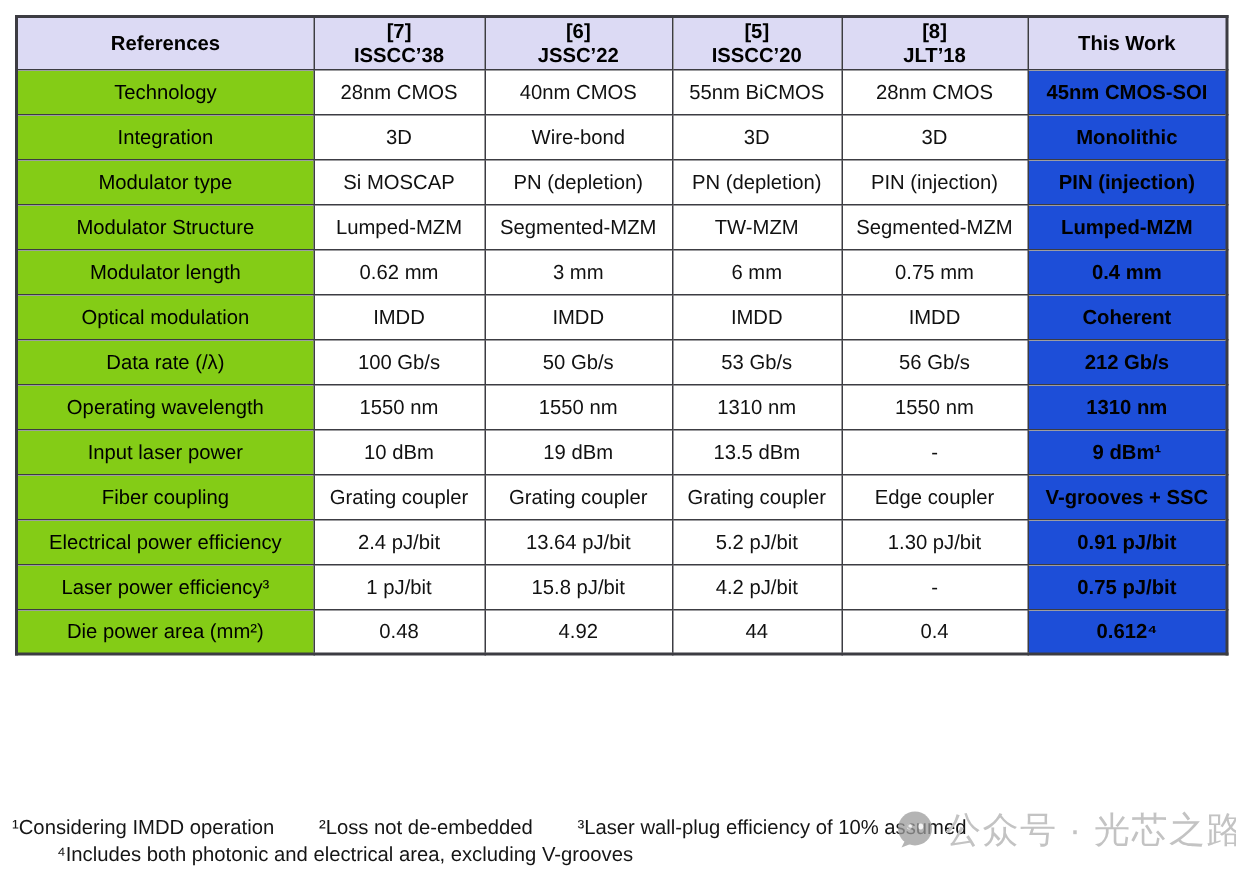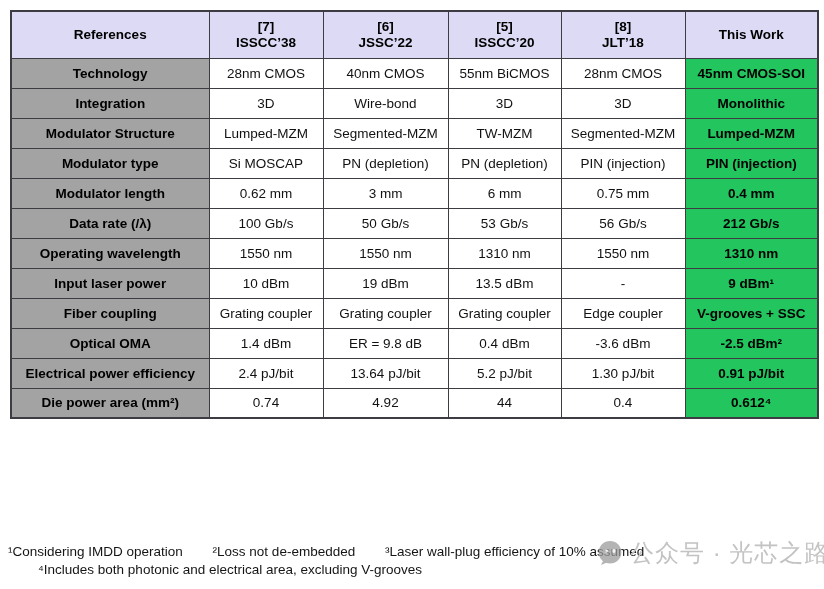--- a/index.html
+++ b/index.html
@@ -19,27 +19,27 @@
   }
   .cmp th, .cmp td {
     border: 1px solid #3c3c42;
     text-align: center;
     vertical-align: middle;
     padding: 0 3px;
     font-size: 13.5px;
     overflow: hidden;
     white-space: nowrap;
   }
-  .cmp thead tr { height: 47px; margin-top: 42px; }
+  .cmp thead tr { height: 35px; margin-top: 42px; }
   .cmp tbody tr { height: 30px; }
   .cmp thead th { background: #dcdaf4; font-weight: bold; color: #000; }
   .cmp thead th .l2 { margin-top: 1px; }
-  .cmp tbody th { background: #a3a3a3; font-weight: bold; color: #000; }
+  .cmp tbody th { background: #84cc16; font-weight: normal; color: #000; }
   .cmp td { background: #ffffff; font-weight: normal; }
-  .cmp td.hl { background: #22c55e; font-weight: bold; color: #000; }
+  .cmp td.hl { background: #1d4ed8; font-weight: bold; color: #000; }
   .footnotes {
     position: absolute; left: 8px; top: 543px;
     font-size: 13.5px; color: #151515; line-height: 18px;
   }
   .footnotes .fn { margin-right: 26px; }
   .footnotes .line2 { margin-left: 30px; }
   .watermark {
     position: absolute; left: 597px; top: 537px;
     display: flex; align-items: center; gap: 7px;
     pointer-events: none;
@@ -95,44 +95,52 @@
       </tr>
       <tr>
         <th>Integration</th>
         <td>3D</td>
         <td>Wire-bond</td>
         <td>3D</td>
         <td>3D</td>
         <td class="hl">Monolithic</td>
       </tr>
       <tr>
+        <th>Modulator type</th>
+        <td>Si MOSCAP</td>
+        <td>PN (depletion)</td>
+        <td>PN (depletion)</td>
+        <td>PIN (injection)</td>
+        <td class="hl">PIN (injection)</td>
+      </tr>
+      <tr>
         <th>Modulator Structure</th>
         <td>Lumped-MZM</td>
         <td>Segmented-MZM</td>
         <td>TW-MZM</td>
         <td>Segmented-MZM</td>
         <td class="hl">Lumped-MZM</td>
       </tr>
       <tr>
-        <th>Modulator type</th>
-        <td>Si MOSCAP</td>
-        <td>PN (depletion)</td>
-        <td>PN (depletion)</td>
-        <td>PIN (injection)</td>
-        <td class="hl">PIN (injection)</td>
-      </tr>
-      <tr>
         <th>Modulator length</th>
         <td>0.62 mm</td>
         <td>3 mm</td>
         <td>6 mm</td>
         <td>0.75 mm</td>
         <td class="hl">0.4 mm</td>
       </tr>
       <tr>
+        <th>Optical modulation</th>
+        <td>IMDD</td>
+        <td>IMDD</td>
+        <td>IMDD</td>
+        <td>IMDD</td>
+        <td class="hl">Coherent</td>
+      </tr>
+      <tr>
         <th>Data rate (/λ)</th>
         <td>100 Gb/s</td>
         <td>50 Gb/s</td>
         <td>53 Gb/s</td>
         <td>56 Gb/s</td>
         <td class="hl">212 Gb/s</td>
       </tr>
       <tr>
         <th>Operating wavelength</th>
         <td>1550 nm</td>
@@ -151,38 +159,38 @@
       </tr>
       <tr>
         <th>Fiber coupling</th>
         <td>Grating coupler</td>
         <td>Grating coupler</td>
         <td>Grating coupler</td>
         <td>Edge coupler</td>
         <td class="hl">V-grooves + SSC</td>
       </tr>
       <tr>
-        <th>Optical OMA</th>
-        <td>1.4 dBm</td>
-        <td>ER = 9.8 dB</td>
-        <td>0.4 dBm</td>
-        <td>-3.6 dBm</td>
-        <td class="hl">-2.5 dBm²</td>
-      </tr>
-      <tr>
         <th>Electrical power efficiency</th>
         <td>2.4 pJ/bit</td>
         <td>13.64 pJ/bit</td>
         <td>5.2 pJ/bit</td>
         <td>1.30 pJ/bit</td>
         <td class="hl">0.91 pJ/bit</td>
       </tr>
       <tr>
+        <th>Laser power efficiency³</th>
+        <td>1 pJ/bit</td>
+        <td>15.8 pJ/bit</td>
+        <td>4.2 pJ/bit</td>
+        <td>-</td>
+        <td class="hl">0.75 pJ/bit</td>
+      </tr>
+      <tr>
         <th>Die power area (mm²)</th>
-        <td>0.74</td>
+        <td>0.48</td>
         <td>4.92</td>
         <td>44</td>
         <td>0.4</td>
         <td class="hl">0.612⁴</td>
       </tr>
     </tbody>
 </table>
 
 <div class="footnotes">
   <div>

